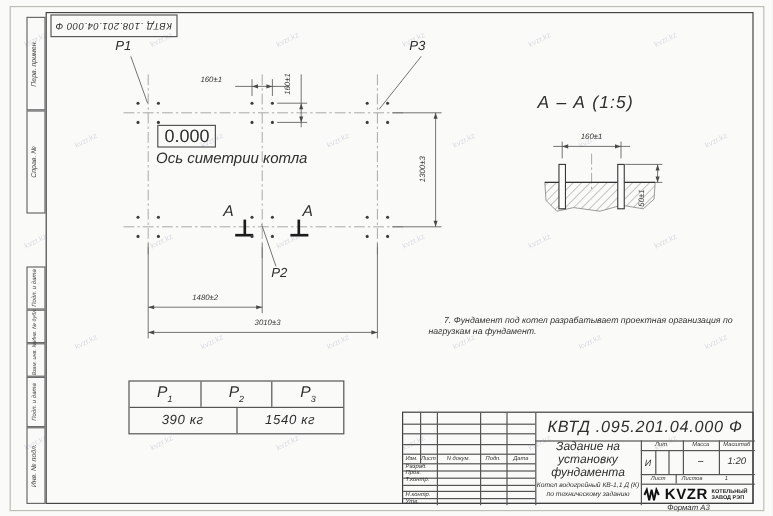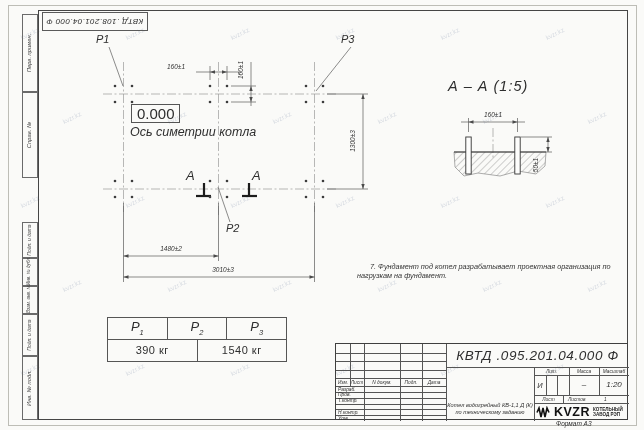--- a/index.html
+++ b/index.html
@@ -27,21 +27,21 @@
   #notes{left:357px;top:262px;width:272px;font-size:7.3px;font-style:italic;line-height:1.26;color:#333;}
   #notes p{margin:0;text-indent:13px;}
   
   #loads{left:107px;top:317px;width:180px;height:45px;border:1px solid #555;box-sizing:border-box;}
   #loads .row{display:flex;height:50%;}
   #loads .cell{flex:1;border-right:1px solid #555;display:flex;align-items:center;justify-content:center;box-sizing:border-box;}
   #loads .cell:last-child{border-right:none;}
   #loads .hrow{border-bottom:1px solid #555;box-sizing:border-box;}
   #loads .phead{font-size:13px;font-style:italic;}
   #loads sub{font-size:7.5px;}
-  #loads .pval{font-size:11px;letter-spacing:.5px;}
+  #loads .pval{font-size:11px;font-style:italic;letter-spacing:.5px;}
   
   #tb{left:335px;top:343px;width:293px;height:77px;border:1.4px solid #3f3f3f;box-sizing:border-box;}
   #tb .lbl{position:absolute;font-size:4.8px;font-style:italic;color:#333;}
   #doc-number{position:absolute;left:110px;top:0;width:183px;height:23px;display:flex;align-items:center;justify-content:center;
               font-size:13.5px;font-style:italic;letter-spacing:.6px;white-space:nowrap;}
   #tb-title{position:absolute;left:111px;top:24px;width:86px;text-align:center;font-size:10px;font-style:italic;line-height:1.08;}
   #tb-subtitle{position:absolute;left:111px;top:58px;width:86px;text-align:center;font-size:5.6px;font-style:italic;line-height:1.25;}
   .sigrow{position:absolute;left:0;width:28px;font-size:4.9px;font-style:italic;padding-left:2px;box-sizing:border-box;}
   #logo-area{position:absolute;left:198px;top:59px;width:95px;height:18px;display:flex;align-items:center;justify-content:center;gap:3px;}
   #logo-kvzr{font-weight:bold;font-size:12.5px;letter-spacing:.5px;color:#111;}
@@ -289,20 +289,21 @@
       <div class="tbline" style="left:198px;top:31px;width:95px;height:1px;"></div>
       <div class="tbline" style="left:198px;top:51px;width:95px;height:1px;"></div>
       <div class="tbline" style="left:198px;top:59px;width:95px;height:1px;"></div>
       <div class="tbline" style="left:233px;top:23px;width:1px;height:28px;"></div>
       <div class="tbline" style="left:263px;top:23px;width:1px;height:28px;"></div>
       <div class="tbline" style="left:209.7px;top:31px;width:1px;height:20px;"></div>
       <div class="tbline" style="left:221.3px;top:31px;width:1px;height:20px;"></div>
       <div class="tbline" style="left:227px;top:51px;width:1px;height:8px;"></div>
 
       <div id="doc-number">КВТД .095.201.04.000  Ф</div>
+      <div id="tb-title">Задание на установку фундамента</div>
       <div id="tb-subtitle">Котел водогрейный КВ-1,1 Д (К) по техническому заданию</div>
 
       <span class="lbl ctr" style="left:0;top:35.5px;width:14px;">Изм.</span>
       <span class="lbl ctr" style="left:14px;top:35.5px;width:14px;">Лист</span>
       <span class="lbl ctr" style="left:28px;top:35.5px;width:36px;">N докум.</span>
       <span class="lbl ctr" style="left:64px;top:35.5px;width:22px;">Подп.</span>
       <span class="lbl ctr" style="left:86px;top:35.5px;width:24px;">Дата</span>
 
       <div class="sigrow" style="top:42.5px;">Разраб.</div>
       <div class="sigrow" style="top:48.3px;">Пров.</div>

